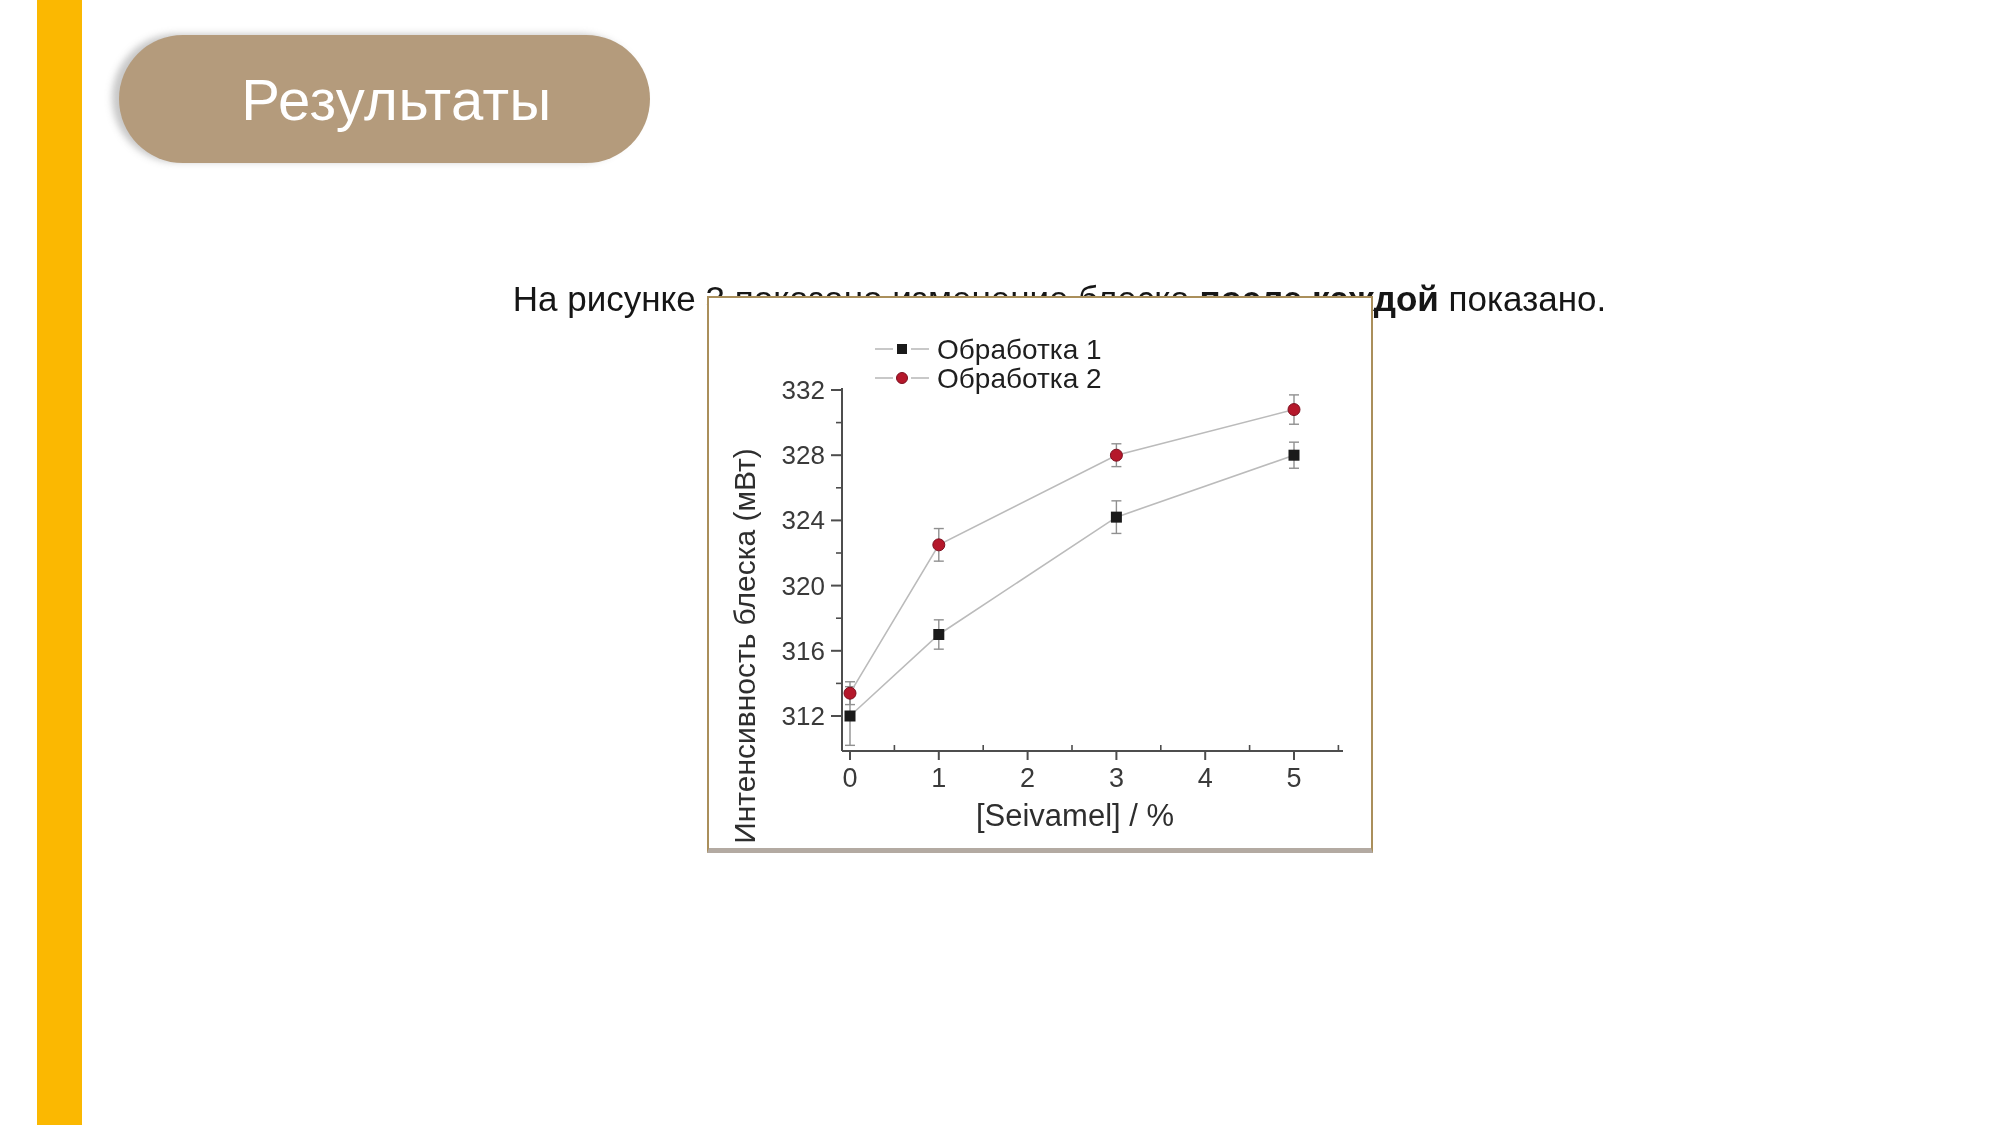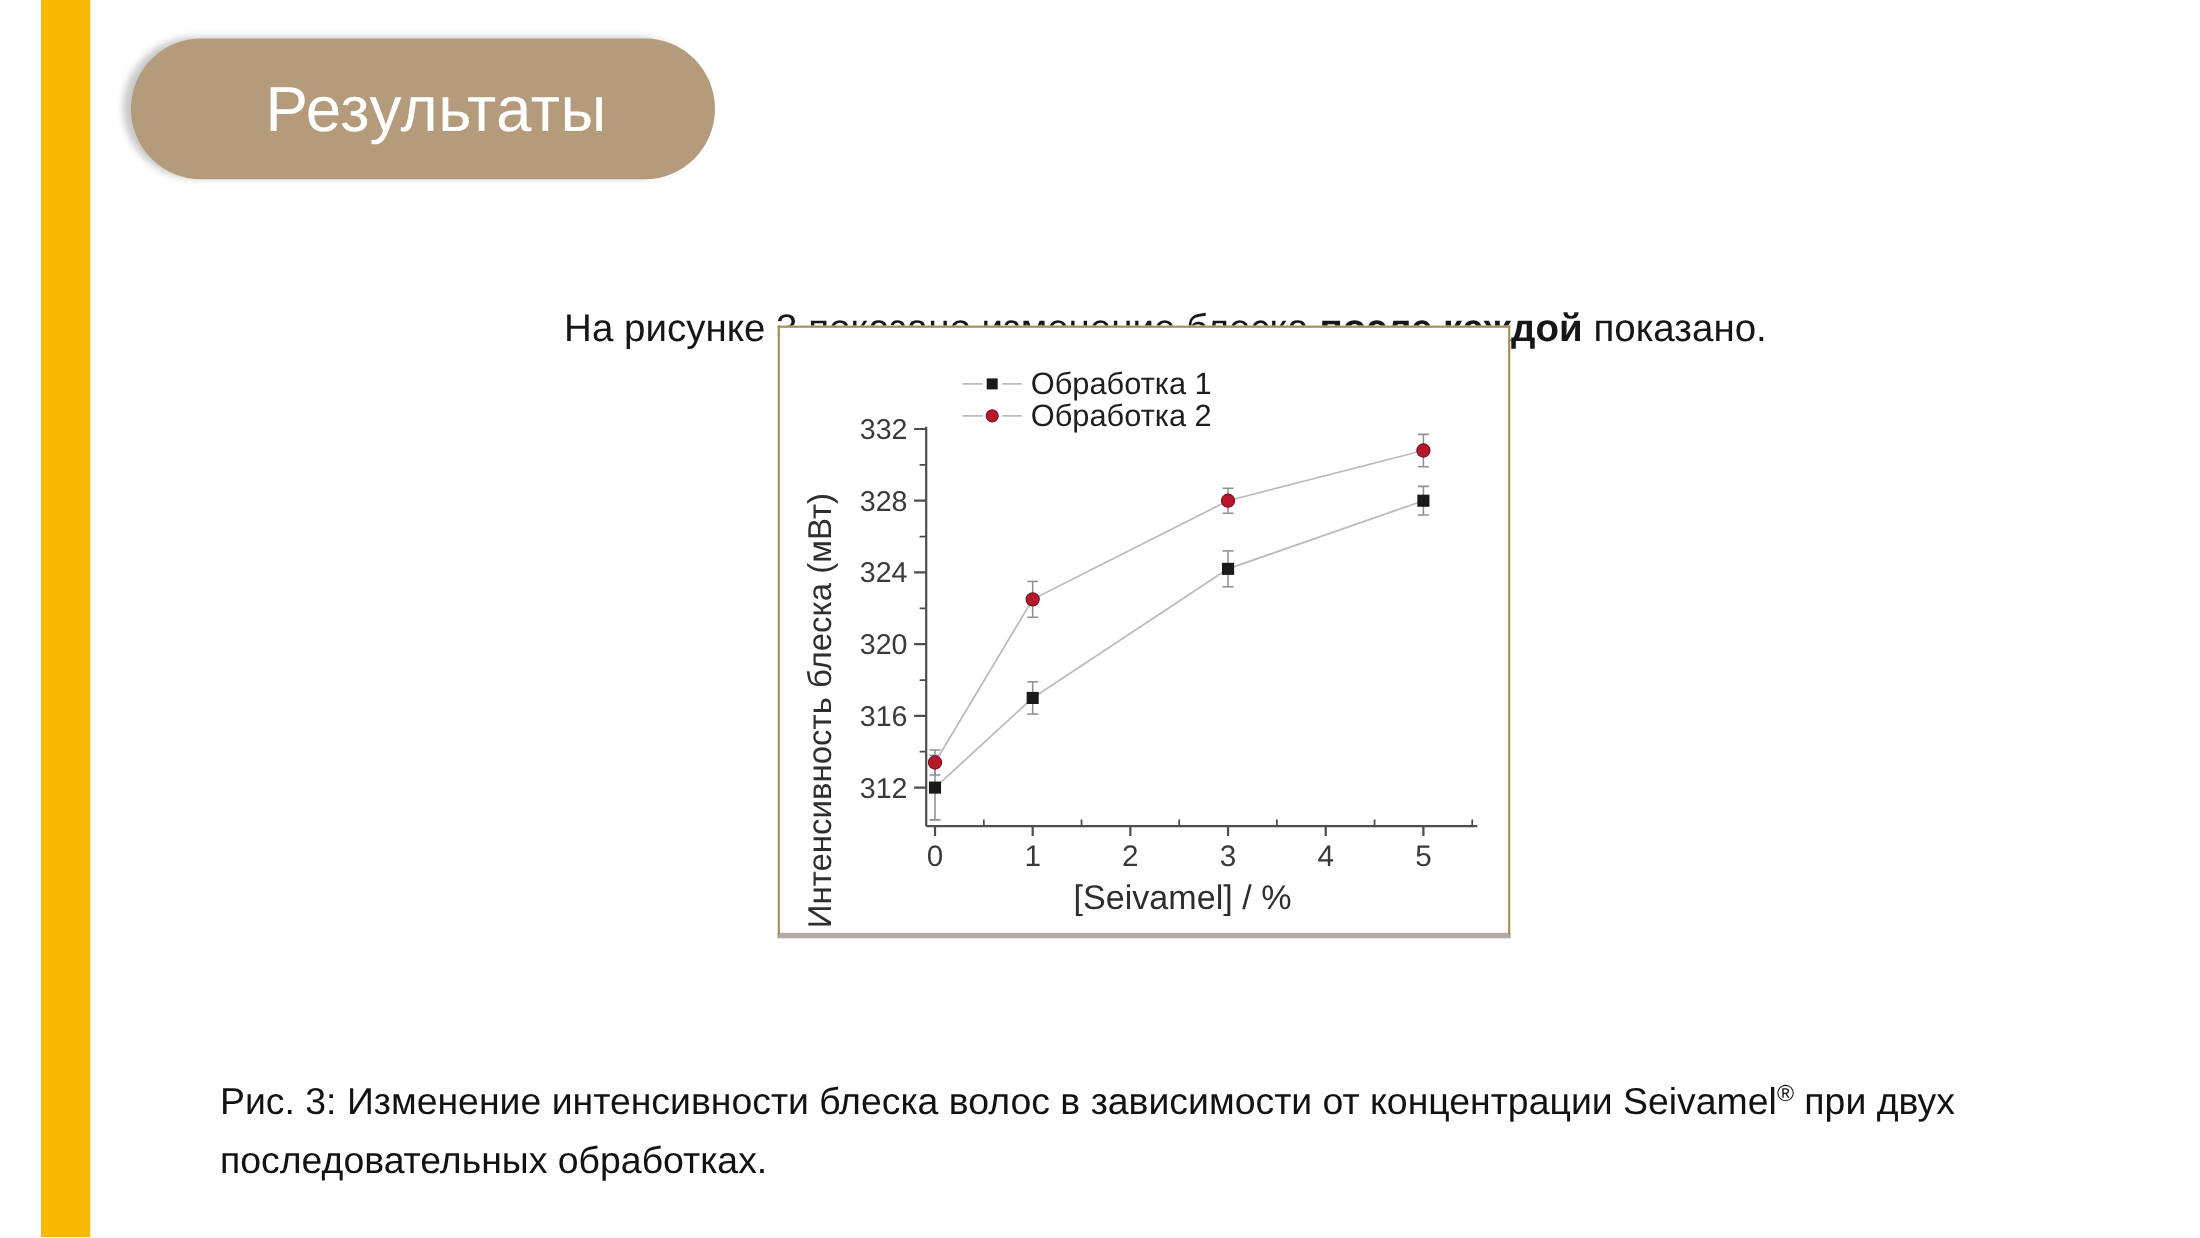--- a/index.html
+++ b/index.html
@@ -130,15 +130,14 @@
         <line x1="202" y1="51" x2="220" y2="51" stroke="#BBBBBB" stroke-width="1.6"></line>
         <rect x="188" y="46" width="10" height="10" fill="#1A1A1A"></rect>
         <text x="228" y="51" font-size="28" text-anchor="start" fill="#1e1e1e" font-family="&quot;Liberation Sans&quot;, sans-serif" dominant-baseline="central">Обработка 1</text>
         <line x1="166" y1="80" x2="184" y2="80" stroke="#BBBBBB" stroke-width="1.6"></line>
         <line x1="202" y1="80" x2="220" y2="80" stroke="#BBBBBB" stroke-width="1.6"></line>
         <circle cx="193" cy="80" r="5.5" fill="#B5182B" stroke="#7d1020" stroke-width="1"></circle>
         <text x="228" y="80" font-size="28" text-anchor="start" fill="#1e1e1e" font-family="&quot;Liberation Sans&quot;, sans-serif" dominant-baseline="central">Обработка 2</text>
       </svg>
   </div>
 
-  <p class="caption"><span>Рис. 3: Изменение интенсивности блеска волос в зависимости от концентрации Seivamel</span><sup>®</sup><span> при двух последовательных обработках.</span></p>
 
 </div>
 
 </body></html>

